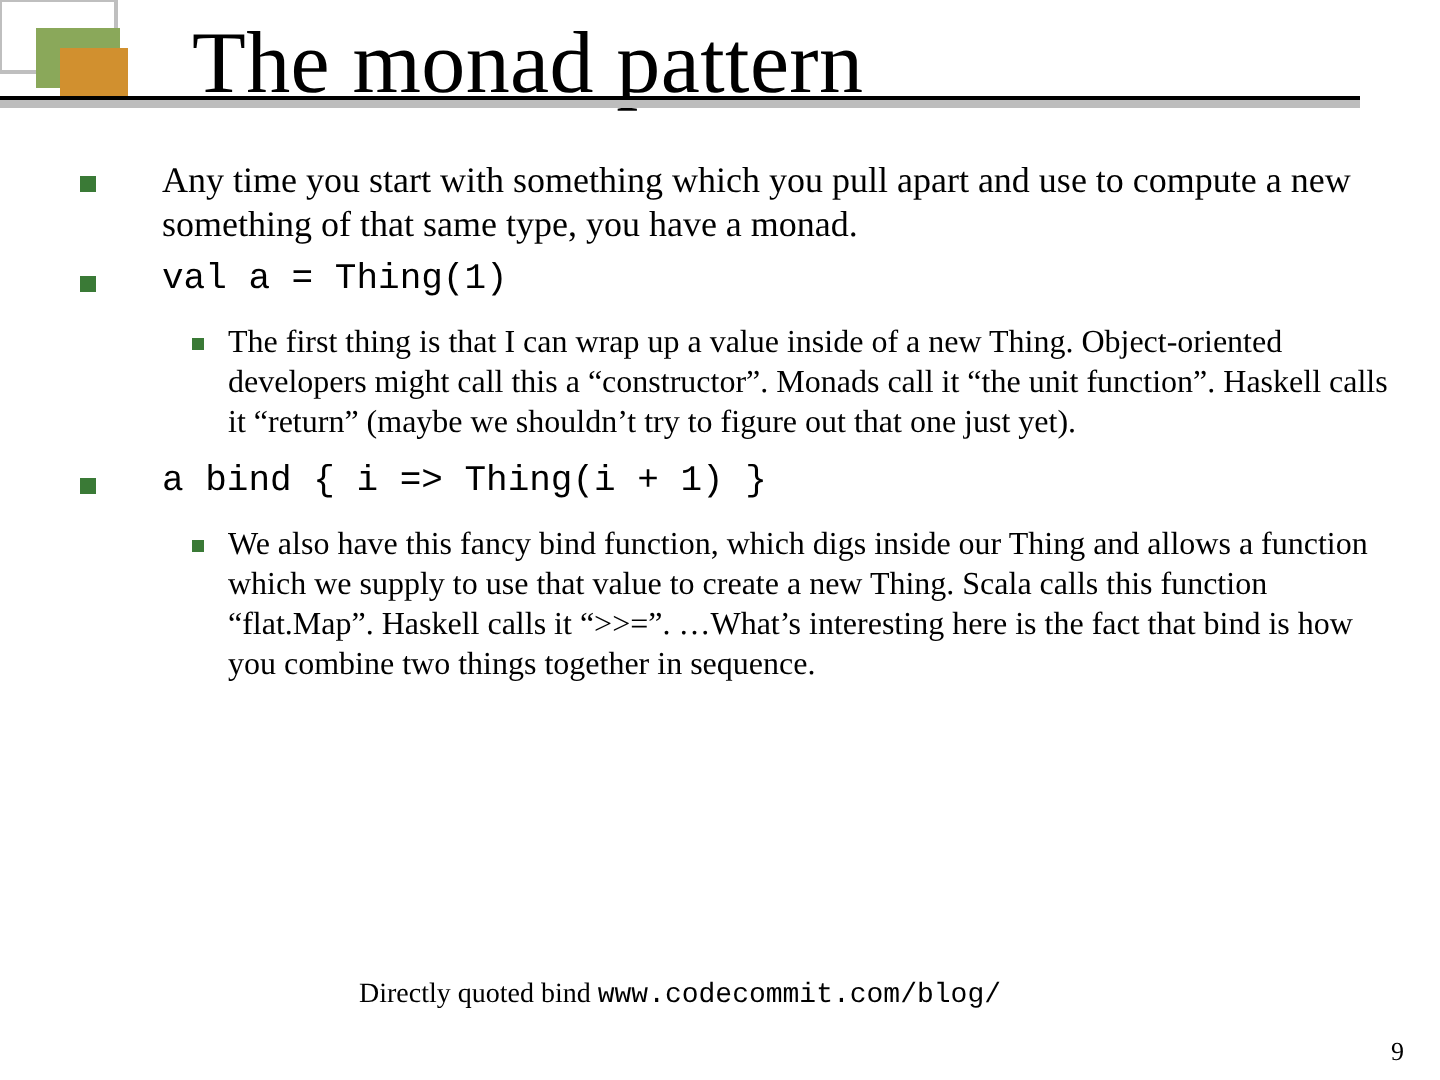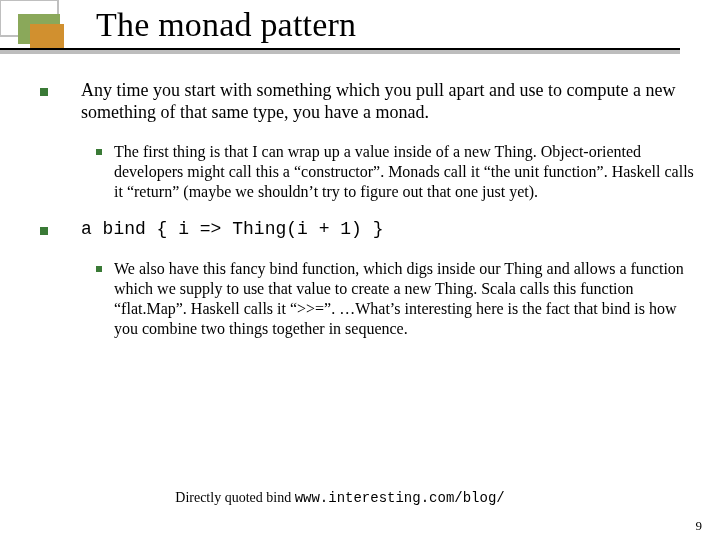--- a/index.html
+++ b/index.html
@@ -13,21 +13,21 @@
   }
   .corner-deco{
     position:absolute;left:0;top:0;width:80px;height:60px;
     pointer-events:none;
   }
   .title-row{
     position:absolute;left:0;top:0;right:0;
     padding:6px 0 0 96px;
   }
   .title{
-    font-size:34px;
+    font-size:44px;
     letter-spacing:0.2px;
   }
   .title-underline{
     position:absolute;
     left:0;right:40px;top:48px;
     height:2px;background:#000;
   }
   .title-shadow{
     position:absolute;
     left:0;right:40px;top:50px;
@@ -50,21 +50,21 @@
     margin:8px 14px 0 0;
   }
   .lvl1 .txt{flex:1 1 auto}
   .lvl2-group{
     margin:10px 0 10px 56px;
     font-size:16px;
     line-height:1.24;
   }
   .lvl2{
     display:flex;align-items:flex-start;
-    margin:18px 0;
+    margin:2px 0;
   }
   .lvl2 .bullet{
     flex:0 0 auto;
     width:6px;height:6px;background:#3a7a36;
     margin:7px 12px 0 0;
   }
   .lvl2 .txt{flex:1 1 auto}
   .mono{
     font-family:"Courier New",Courier,monospace;
   }
@@ -98,20 +98,24 @@
 <div class="title-underline"></div>
 <div class="title-shadow"></div>
 
 <div class="content">
 
   <div class="lvl1">
     <span class="bullet"></span>
     <span class="txt">Any time you start with something which you pull apart and use to compute a new something of that same type, you have a monad.</span>
   </div>
 
+  <div class="lvl1">
+    <span class="bullet"></span>
+    <span class="txt mono">val a = Thing(1)</span>
+  </div>
   <div class="lvl2-group">
     <div class="lvl2">
       <span class="bullet"></span>
       <span class="txt">The first thing is that I can wrap up a value inside of a new Thing. Object-oriented developers might call this a “constructor”. Monads call it “the unit function”. Haskell calls it “return” (maybe we shouldn’t try to figure out that one just yet).</span>
     </div>
   </div>
 
   <div class="lvl1">
     <span class="bullet"></span>
     <span class="txt mono">a bind { i =&gt; Thing(i + 1) }</span>
@@ -119,16 +123,16 @@
   <div class="lvl2-group">
     <div class="lvl2">
       <span class="bullet"></span>
       <span class="txt">We also have this fancy bind function, which digs inside our Thing and allows a function which we supply to use that value to create a new Thing. Scala calls this function “flat.Map”. Haskell calls it “&gt;&gt;=”. …What’s interesting here is the fact that bind is how you combine two things together in sequence.</span>
     </div>
   </div>
 
 </div>
 
 <div class="credit">
-  <span>Directly quoted bind </span><span class="mono">www.interesting.com/blog/</span>
+  <span>Directly quoted bind </span><span class="mono">www.codecommit.com/blog/</span>
 </div>
 
 <div class="pagenum">9</div>
 
 </body></html>

